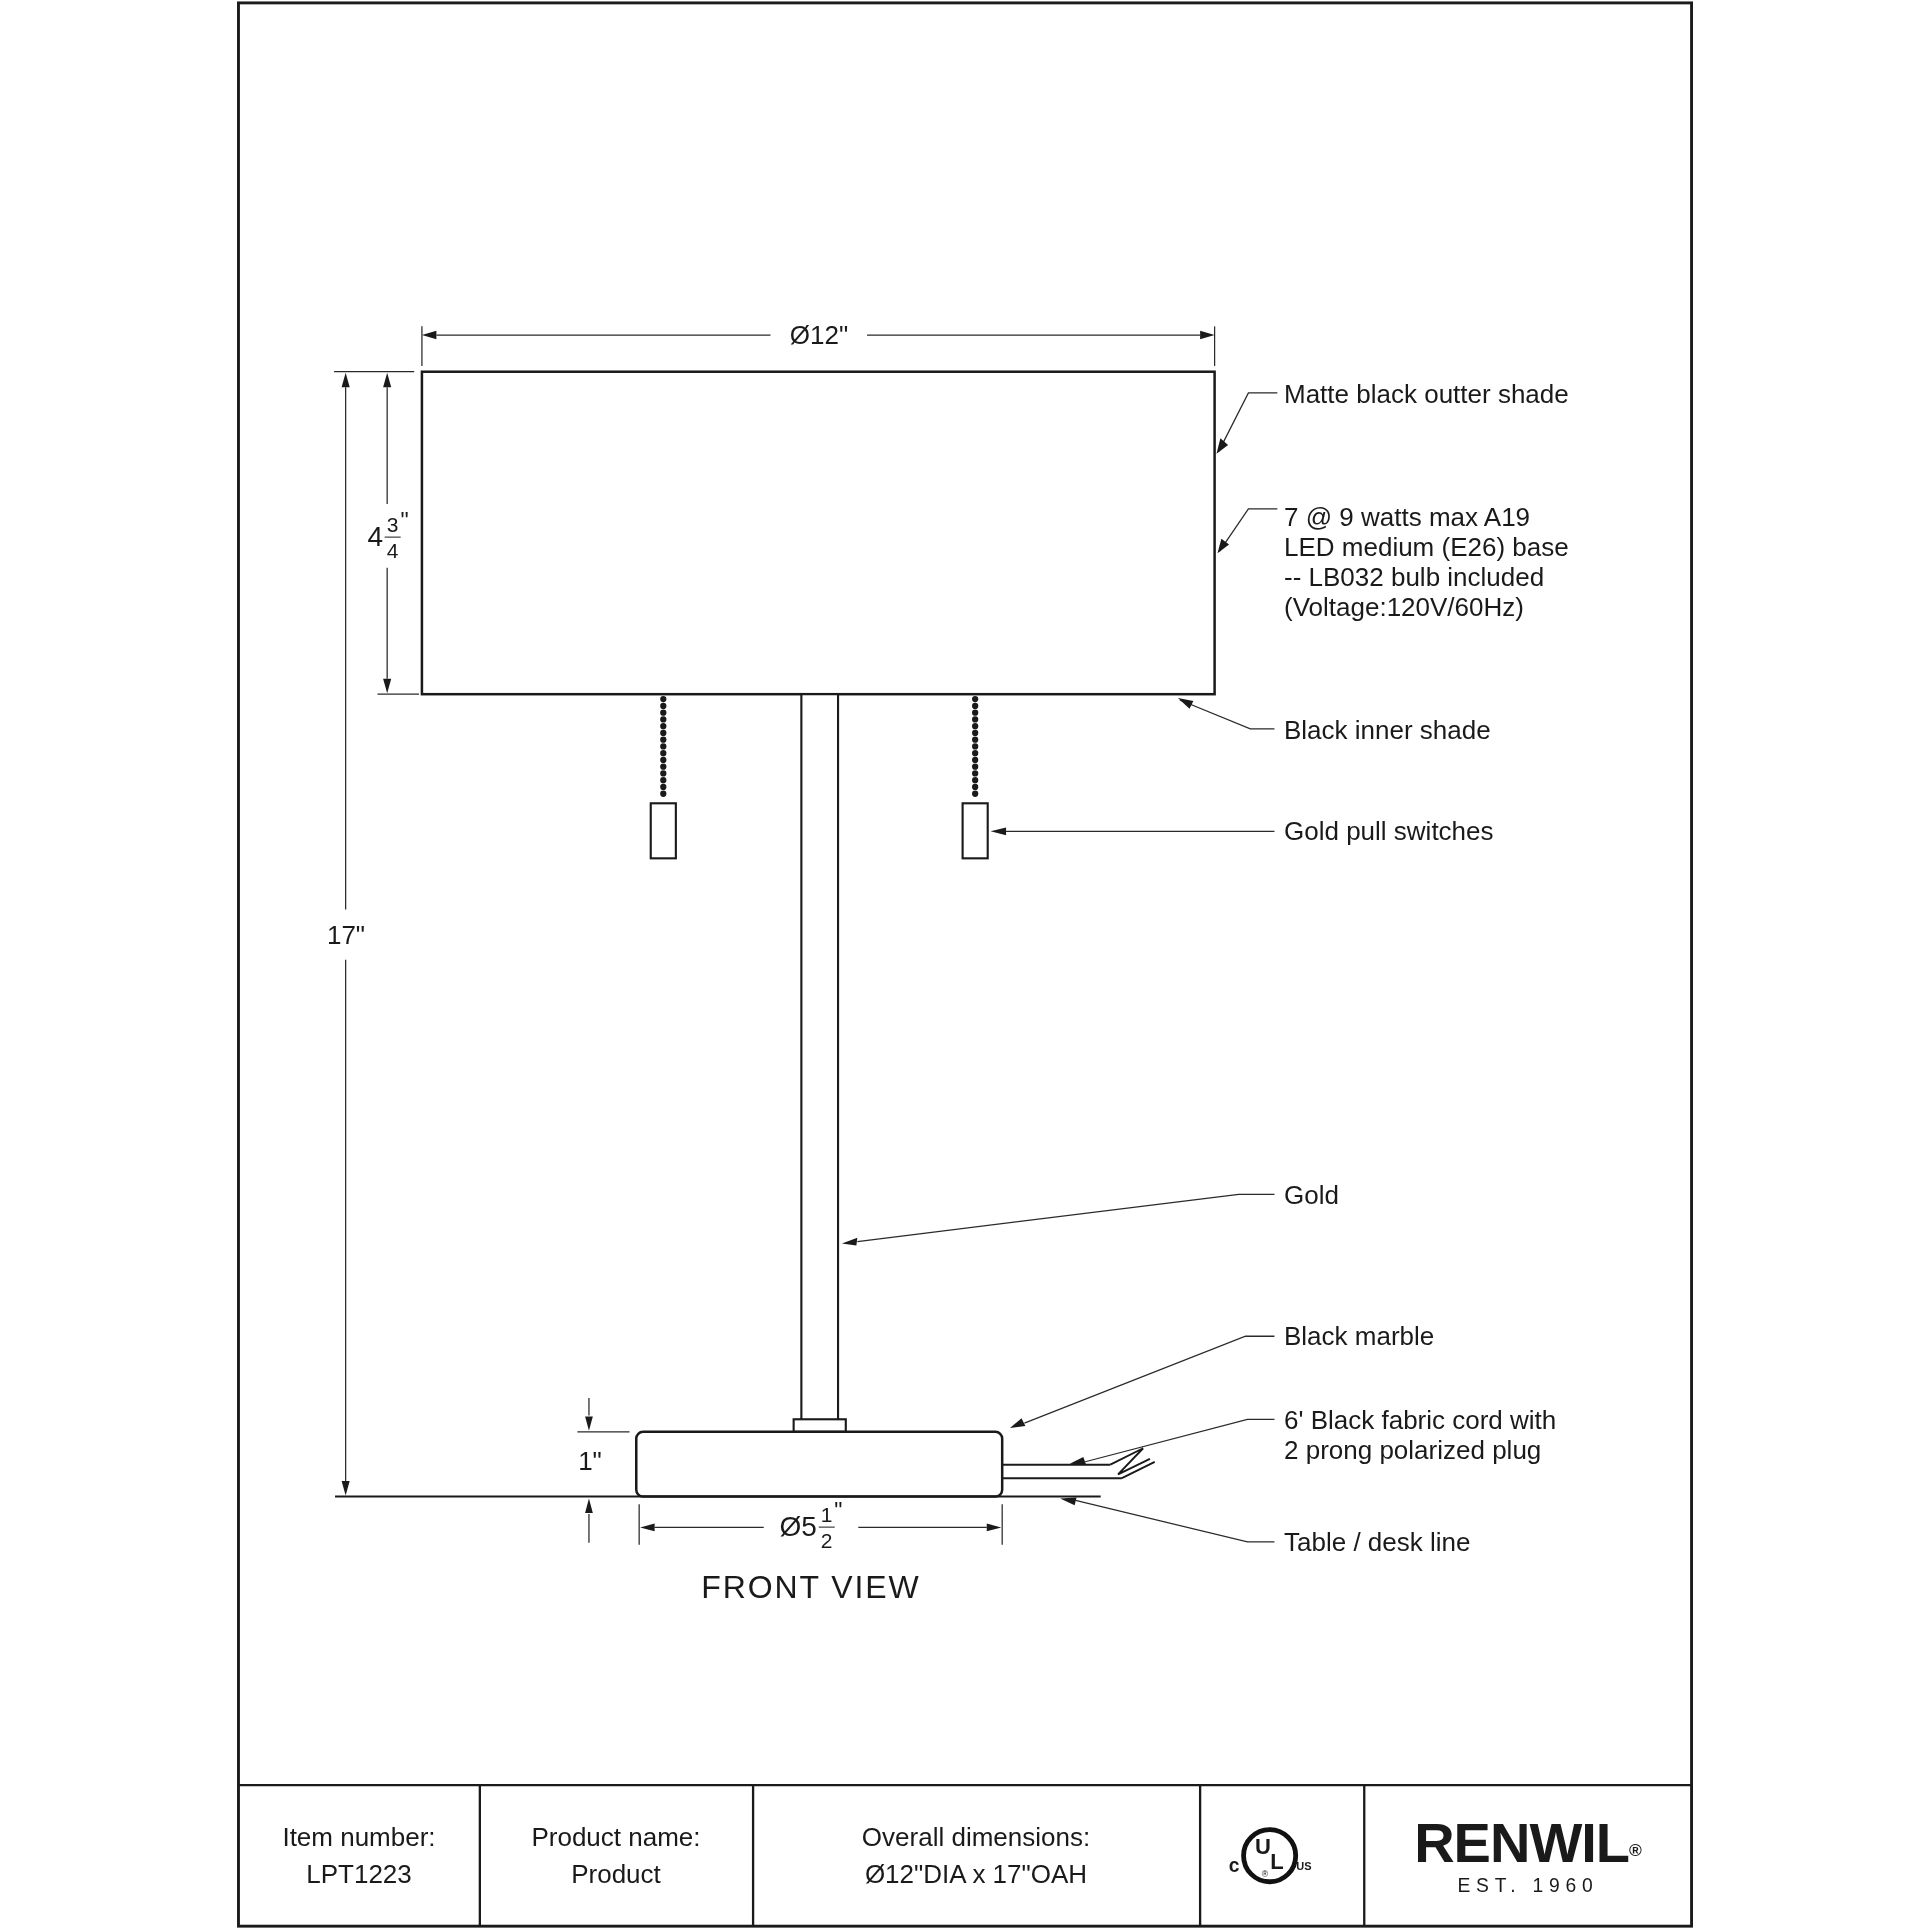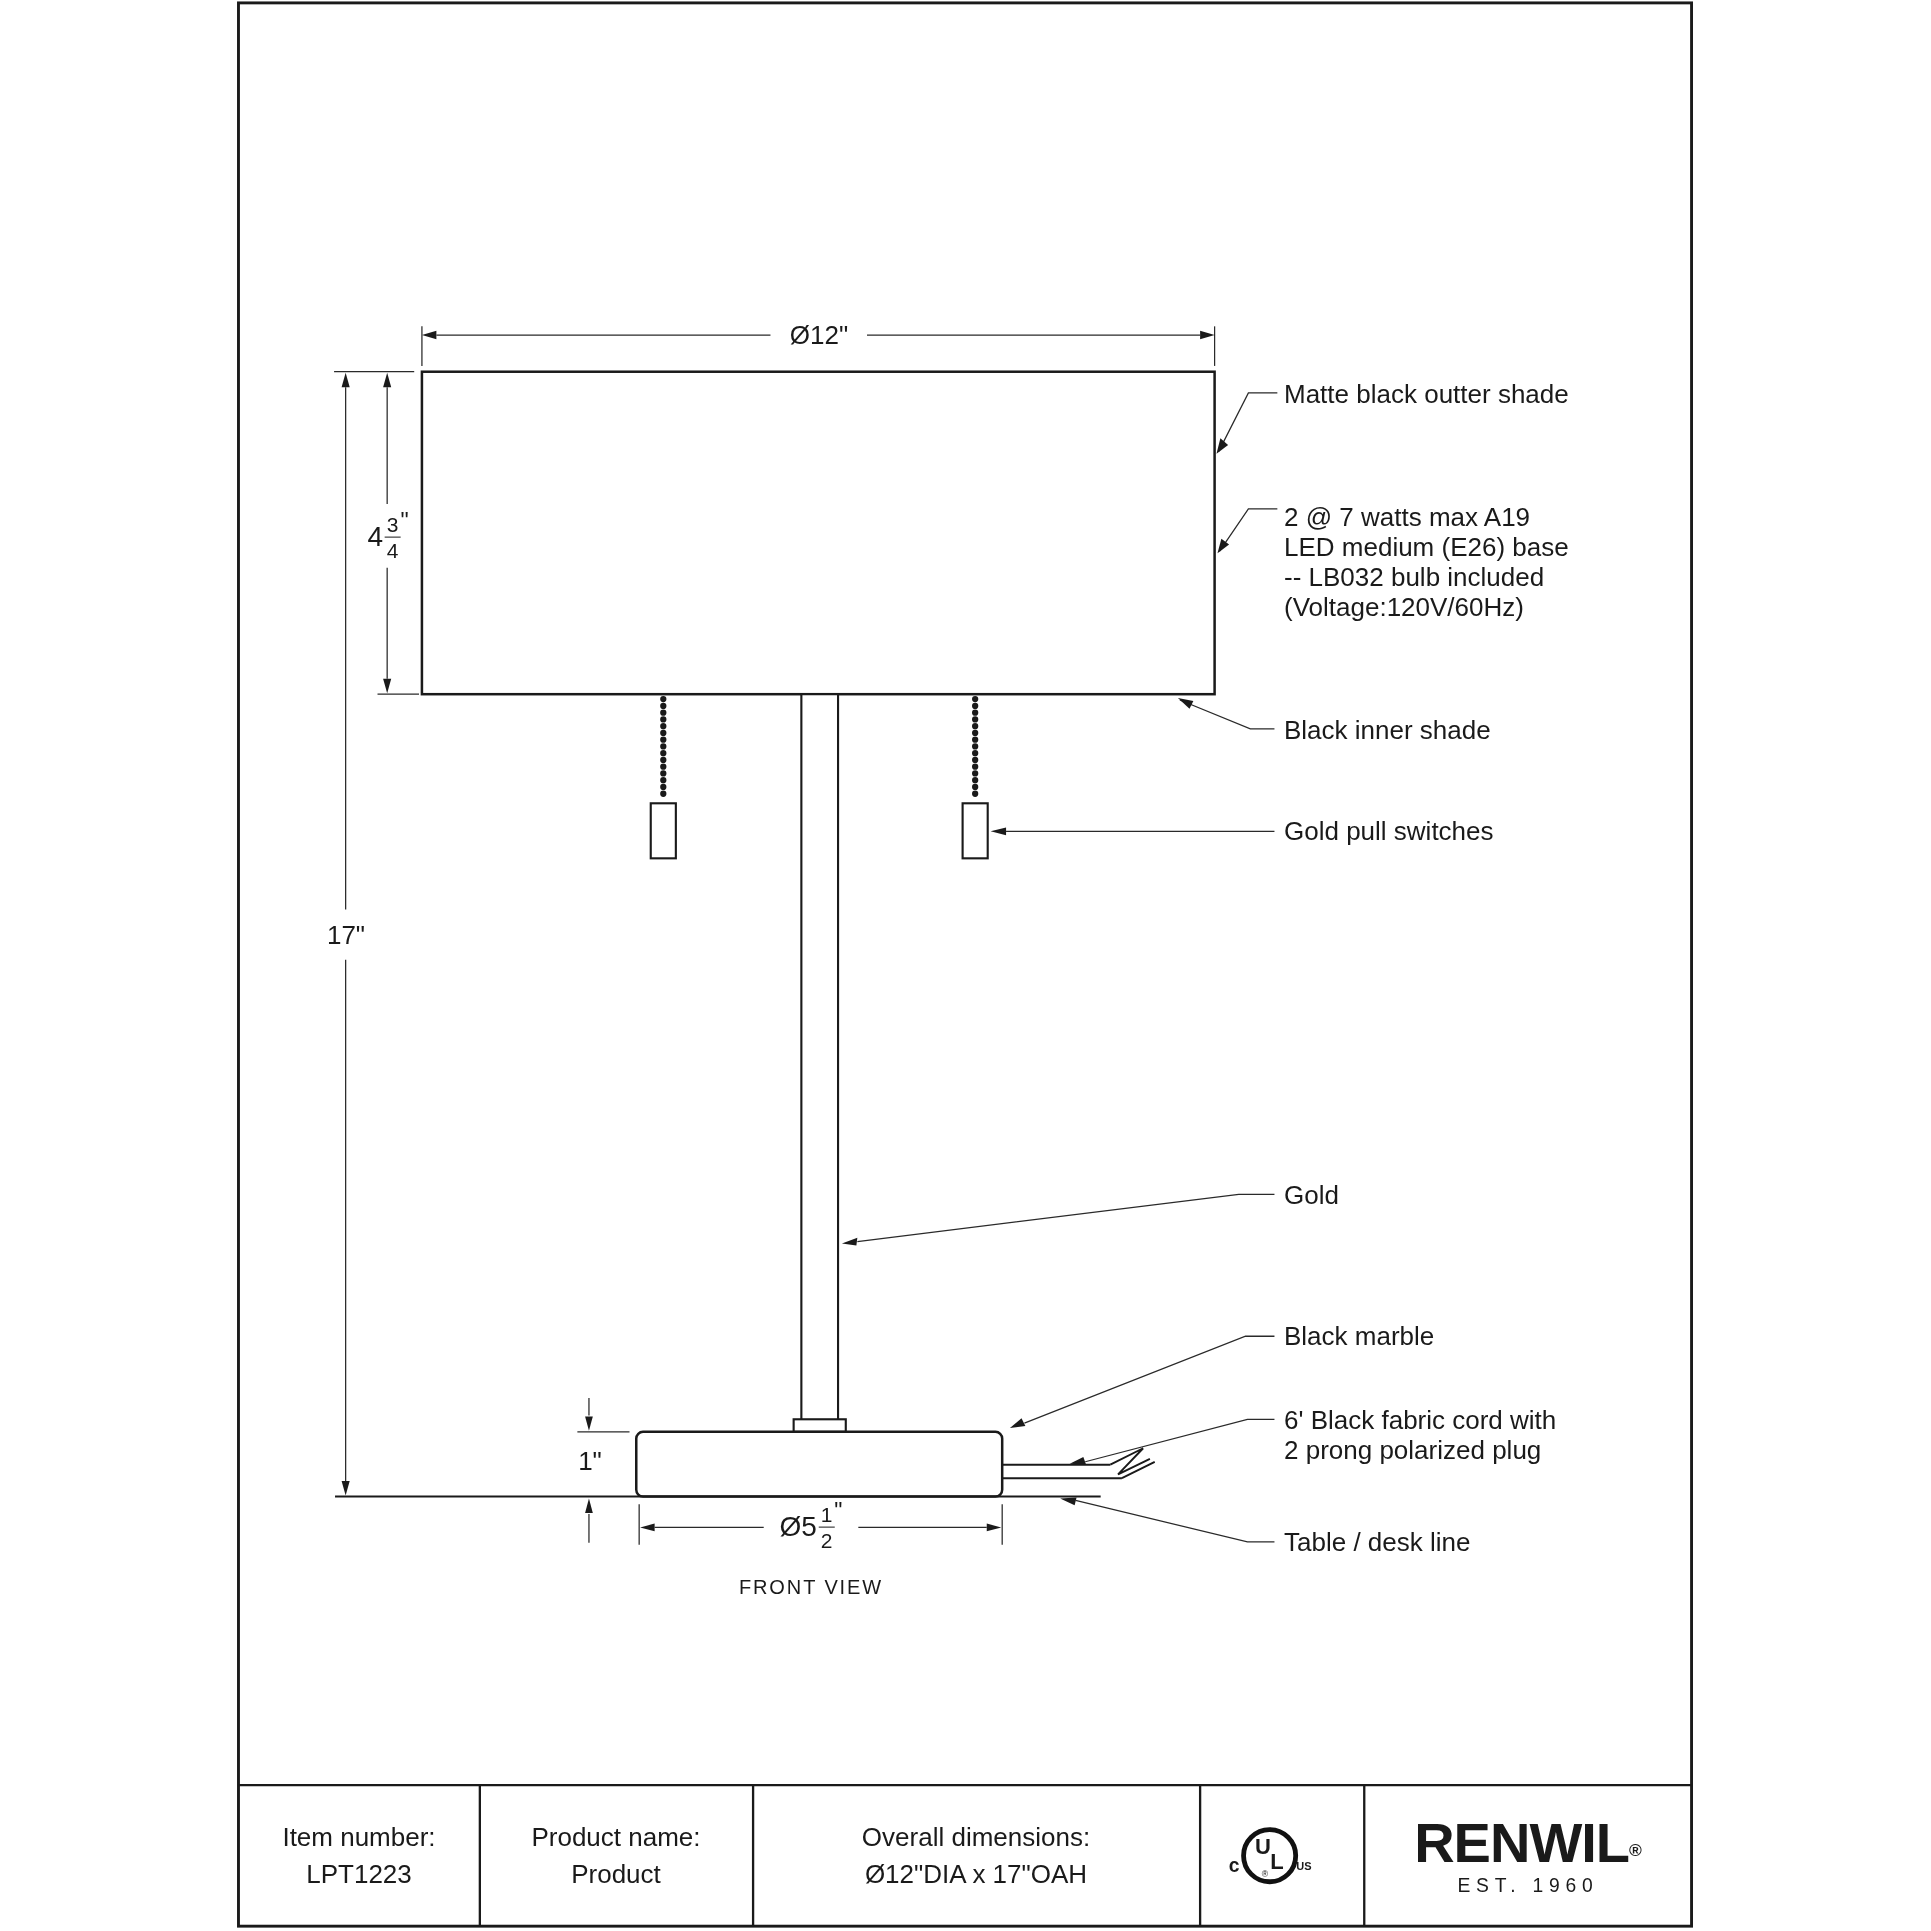--- a/index.html
+++ b/index.html
@@ -8,21 +8,21 @@
   #linework{position:absolute;left:0;top:0;width:1931px;height:1931px;}
   .lbl{position:absolute;font-size:26px;line-height:30px;color:#1a1a1a;white-space:nowrap;}
   .ctr{transform:translate(-50%,-50%);text-align:center;}
   .vctr{transform:translateY(-50%);}
   .dimbg{background:#ffffff;padding:0 5.8px;}
   .dim-comp{display:flex;align-items:center;font-size:28px;background:#ffffff;padding:0 4.8px;}
   .frac{display:inline-flex;flex-direction:column;line-height:1;font-size:21px;text-align:center;margin-left:1.9px;}
   .frac .num{border-bottom:1.9px solid #1a1a1a;padding:0 1.9px 1.9px;}
   .frac .den{padding-top:1.9px;}
   .sup{align-self:flex-start;font-size:23px;margin-top:-5.8px;}
-  .front-view{font-size:20px;letter-spacing:1.9px;text-align:center;}
+  .front-view{font-size:32px;letter-spacing:1.9px;text-align:center;}
   .tb-cell{position:absolute;text-align:center;}
   .brand-name{font-size:56px;font-weight:bold;letter-spacing:-1px;line-height:1;}
   .brand-r{font-size:17.4px;vertical-align:super;font-weight:bold;}
   .brand-est{font-size:19.3px;letter-spacing:5.8px;margin-top:3.9px;}
   .ul-u{position:absolute;font-weight:bold;font-size:22px;}
   .ul-l{position:absolute;font-weight:bold;font-size:22px;}
   .ul-r{position:absolute;font-size:8.7px;}
   .ul-c{position:absolute;font-weight:bold;font-size:19.3px;}
   .ul-us{position:absolute;font-weight:bold;font-size:11px;}
 </style>
@@ -139,21 +139,21 @@
     <span class="frac">
       <span class="num">1</span>
       <span class="den">2</span>
     </span>
     <span class="sup">"</span>
   </div>
 
   <div class="lbl vctr" style="left:1284px;top:394px;">Matte black outter shade</div>
 
   <div class="lbl" style="left:1284px;top:502px;">
-    <div>2 @ 7 watts max A19</div>
+    <div>7 @ 9 watts max A19</div>
     <div>LED medium (E26) base</div>
     <div>-- LB032 bulb included</div>
     <div>(Voltage:120V/60Hz)</div>
   </div>
 
   <div class="lbl vctr" style="left:1284px;top:730px;">Black inner shade</div>
   <div class="lbl vctr" style="left:1284px;top:831px;">Gold pull switches</div>
   <div class="lbl vctr" style="left:1284px;top:1195px;">Gold</div>
   <div class="lbl vctr" style="left:1284px;top:1336px;">Black marble</div>
 

